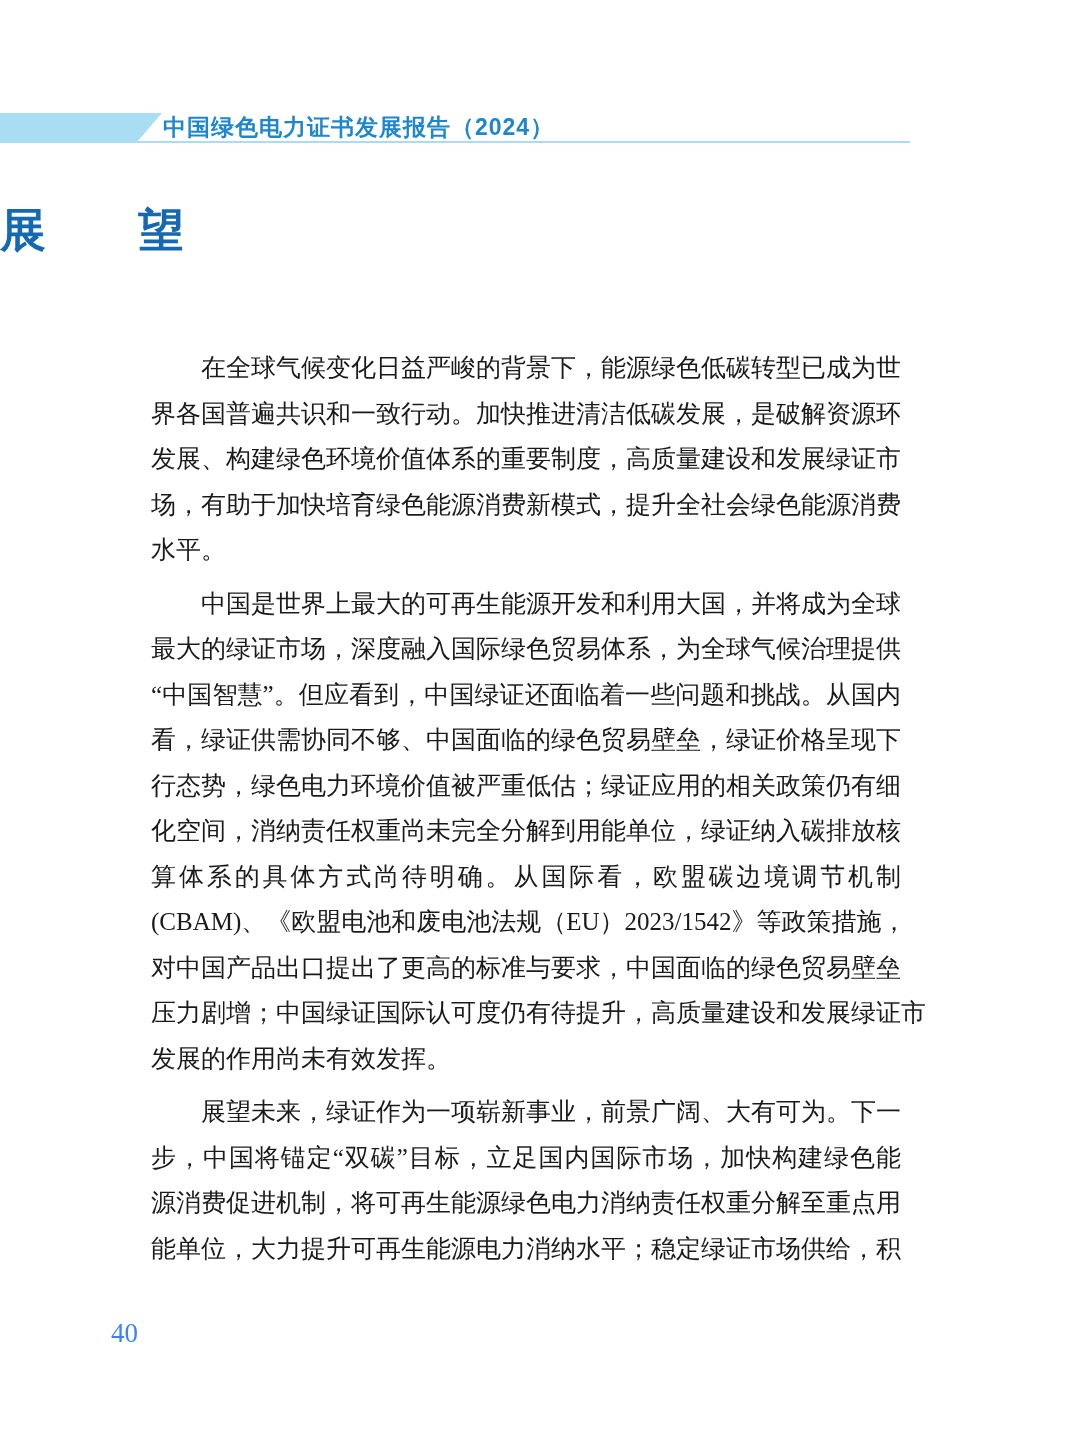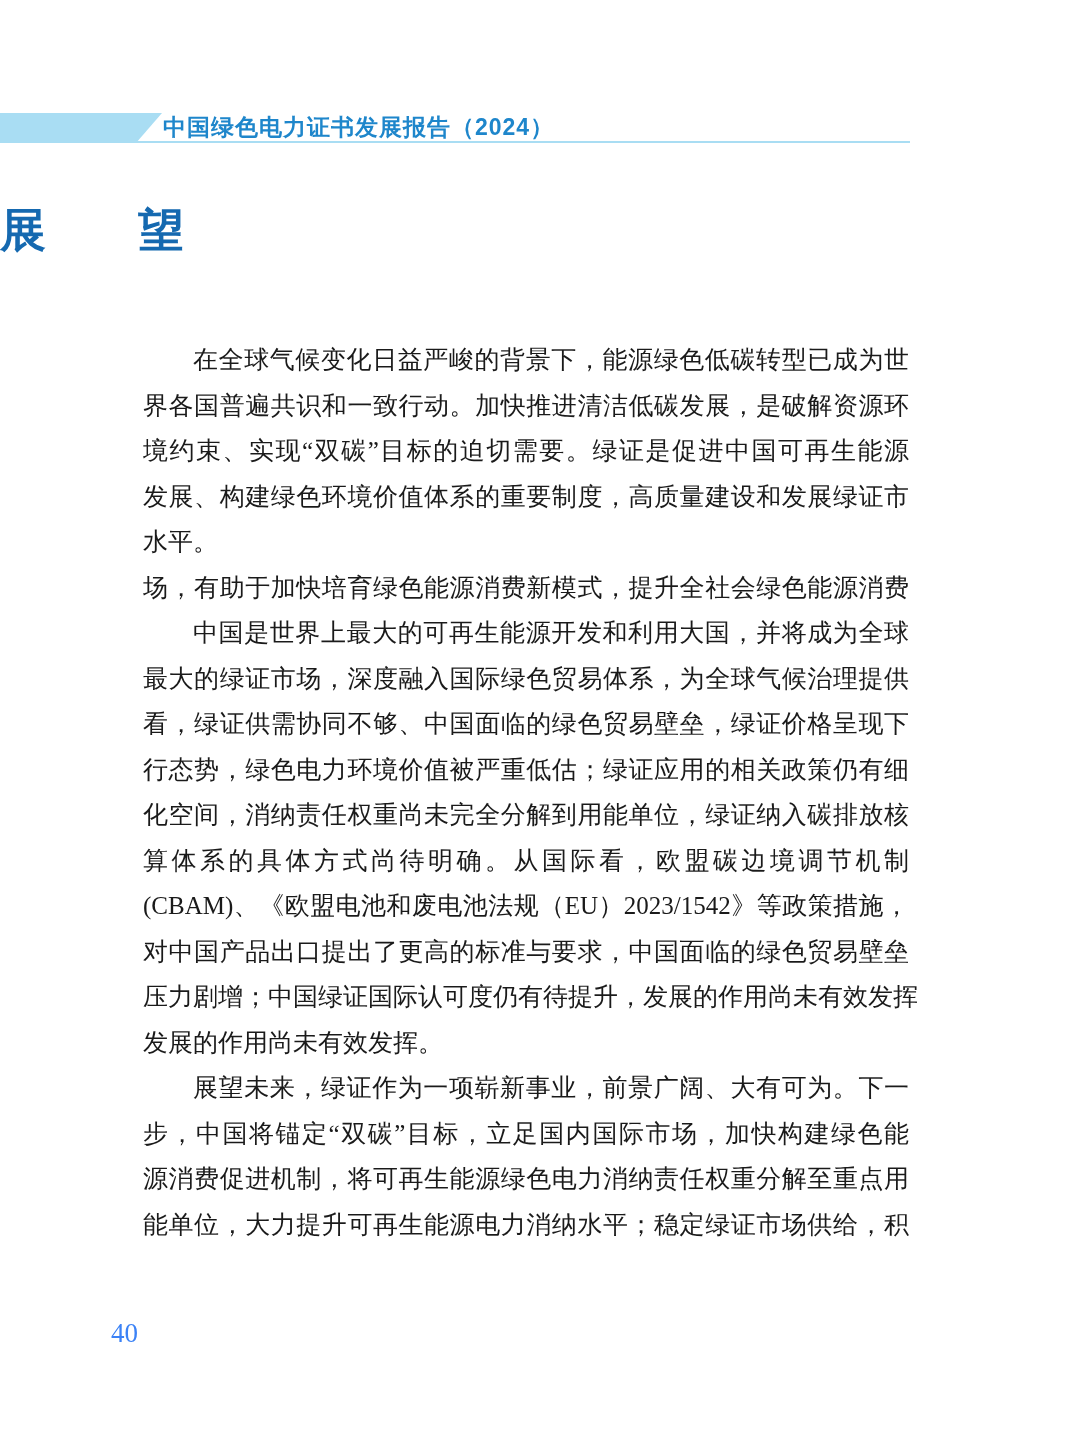--- a/index.html
+++ b/index.html
@@ -50,21 +50,21 @@
     white-space:pre;
   }
   
   .body-text{
     position:absolute;
     left:143px; top:337px;
     width:766px;
     color:#1a1a1a;
     font-size:25px;
   }
-  .para{margin:0;padding:0;}
+  .para{margin:8px;padding:0;}
   .line{
     height:45.5px;
     line-height:45.5px;
     text-align:justify;
     text-align-last:justify;
     white-space:nowrap;
     overflow:visible;
   }
   .line.indent{text-indent:50px;}
   .line.lastline{text-align-last:left;}
@@ -85,35 +85,35 @@
   <div class="band-shape"></div>
   <div class="band-rule"></div>
   <div class="band-title">中国绿色电力证书发展报告（2024）</div>
 
   <div class="main-title">展　　望</div>
 
   <div class="body-text">
       <div class="para">
         <div class="line indent">在全球气候变化日益严峻的背景下，能源绿色低碳转型已成为世</div>
         <div class="line">界各国普遍共识和一致行动。加快推进清洁低碳发展，是破解资源环</div>
-        <div class="line">境约束、实现“双碳”目标的迫切需要。绿证是促进中国可再生能源</div>
         <div class="line">发展、构建绿色环境价值体系的重要制度，高质量建设和发展绿证市</div>
+        <div class="line">场，有助于加快培育绿色能源消费新模式，提升全社会绿色能源消费</div>
         <div class="line lastline">水平。</div>
-        <div class="line">场，有助于加快培育绿色能源消费新模式，提升全社会绿色能源消费</div>
       </div>
       <div class="para">
         <div class="line indent">中国是世界上最大的可再生能源开发和利用大国，并将成为全球</div>
         <div class="line">最大的绿证市场，深度融入国际绿色贸易体系，为全球气候治理提供</div>
+        <div class="line">“中国智慧”。但应看到，中国绿证还面临着一些问题和挑战。从国内</div>
         <div class="line">看，绿证供需协同不够、中国面临的绿色贸易壁垒，绿证价格呈现下</div>
         <div class="line">行态势，绿色电力环境价值被严重低估；绿证应用的相关政策仍有细</div>
         <div class="line">化空间，消纳责任权重尚未完全分解到用能单位，绿证纳入碳排放核</div>
         <div class="line">算体系的具体方式尚待明确。从国际看，欧盟碳边境调节机制</div>
         <div class="line">(CBAM)、《欧盟电池和废电池法规（EU）2023/1542》等政策措施，</div>
         <div class="line">对中国产品出口提出了更高的标准与要求，中国面临的绿色贸易壁垒</div>
-        <div class="line">压力剧增；中国绿证国际认可度仍有待提升，发展的作用尚未有效发挥</div>
+        <div class="line">压力剧增；中国绿证国际认可度仍有待提升，高质量建设和发展绿证市</div>
         <div class="line lastline">发展的作用尚未有效发挥。</div>
       </div>
       <div class="para">
         <div class="line indent">展望未来，绿证作为一项崭新事业，前景广阔、大有可为。下一</div>
         <div class="line">步，中国将锚定“双碳”目标，立足国内国际市场，加快构建绿色能</div>
         <div class="line">源消费促进机制，将可再生能源绿色电力消纳责任权重分解至重点用</div>
         <div class="line">能单位，大力提升可再生能源电力消纳水平；稳定绿证市场供给，积</div>
       </div>
     </div>
 

